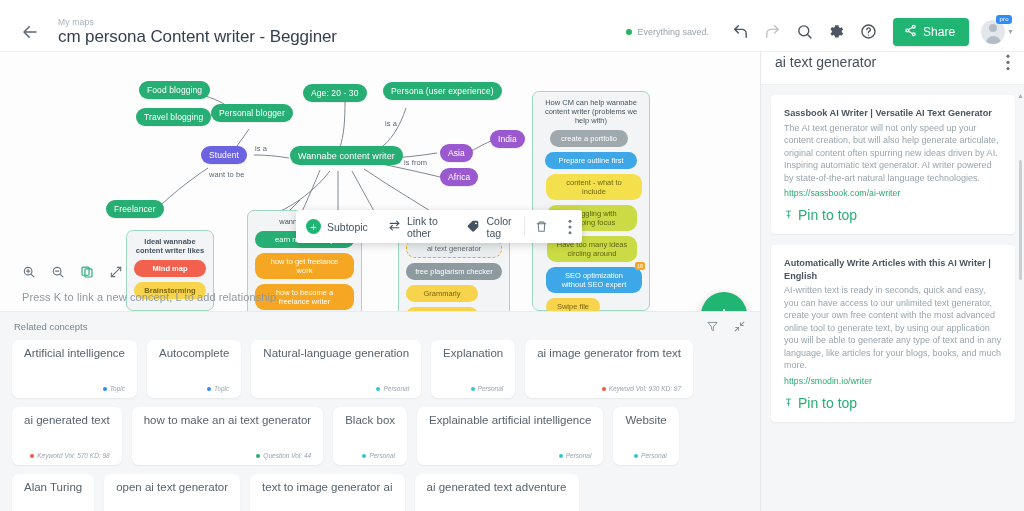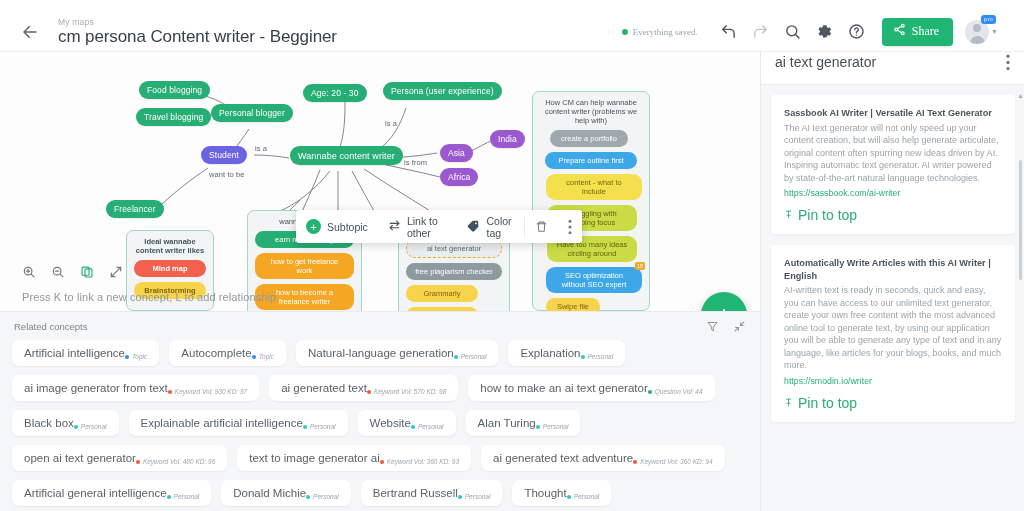--- a/index.html
+++ b/index.html
@@ -17,21 +17,21 @@
     position:absolute; left:0; top:0; width:1024px; height:40px;
     background:#fff; display:flex; align-items:center; z-index:40;
     border-bottom:1px solid #eef0f2;
     margin-top:12px;
   }
   .back-btn { width:40px; height:40px; display:flex; align-items:center; justify-content:center; margin-left:10px; cursor:pointer;}
   .back-btn svg { display:block; }
   .title-wrap { margin-left:8px; display:flex; flex-direction:column; justify-content:center; }
   .crumb { font-size:8.5px; color:#a8b0ba; line-height:11px; letter-spacing:.2px;}
   .maptitle { font-size:17px; color:#364150; line-height:18px; letter-spacing:-.1px;}
-  .topbar-right { margin-left:auto; display:flex; align-items:center; height:40px; padding-right:26px; gap:2px;font-family:Liberation Serif, serif;}
+  .topbar-right { margin-left:auto; display:flex; align-items:center; height:40px; padding-right:10px; gap:2px;}
   .saved { display:flex; align-items:center; font-size:9px; color:#9aa3ad; margin-right:14px; }
   .saved .dot { width:6px; height:6px; border-radius:50%; background:#24b35e; margin-right:5px;}
   .ticon { width:30px; height:30px; display:flex; align-items:center; justify-content:center; cursor:pointer; border-radius:50%; }
   .ticon svg { display:block; }
   .ticon.disabled { opacity:.35; }
   .sharebtn {
     display:flex; align-items:center; gap:6px; background:#21b573; color:#fff;
     border-radius:4px; height:28px; padding:0 14px 0 11px; font-size:12px; margin-left:8px; cursor:pointer;
     box-shadow:0 1px 2px rgba(0,0,0,.12);
   }
@@ -136,21 +136,21 @@
     position:absolute; left:0; top:311px; width:760px; height:200px;
     background:#f4f6f8; border-top:1px solid #e9ecee;
   }
   .bp-head{ display:flex; align-items:center; height:28px; padding:0 14px;}
   .bp-title{ font-size:9.5px; color:#7b858e;}
   .bp-actions{ margin-left:auto; display:flex; gap:14px; align-items:center;}
   .bp-actions .bi{ cursor:pointer; display:flex;}
   .concepts{ padding:0 12px; display:flex; flex-wrap:wrap; gap:9px 10px; align-content:flex-start;}
   .cchip{
     background:#fff; border-radius:7px; padding:6px 12px 5px 12px; min-width:54px;
-    box-shadow:0 1px 2px rgba(0,0,0,.06); cursor:pointer; display:flex; flex-direction:row;
+    box-shadow:0 1px 2px rgba(0,0,0,.06); cursor:pointer; display:flex; flex-direction:column;gap:22px;
   }
   .cchip .ct{ font-size:11.5px; color:#58626c; line-height:15px; white-space:nowrap;}
   .cchip .cm{ font-size:6.5px; font-style:italic; color:#9ba5ad; align-self:flex-end; display:flex; align-items:center; gap:3px; line-height:9px; margin-top:1px;}
   .cm .d{ width:4px;height:4px;border-radius:50%; display:inline-block;}
 </style>
 </head>
 <body>
 
 <div id="app">
 

